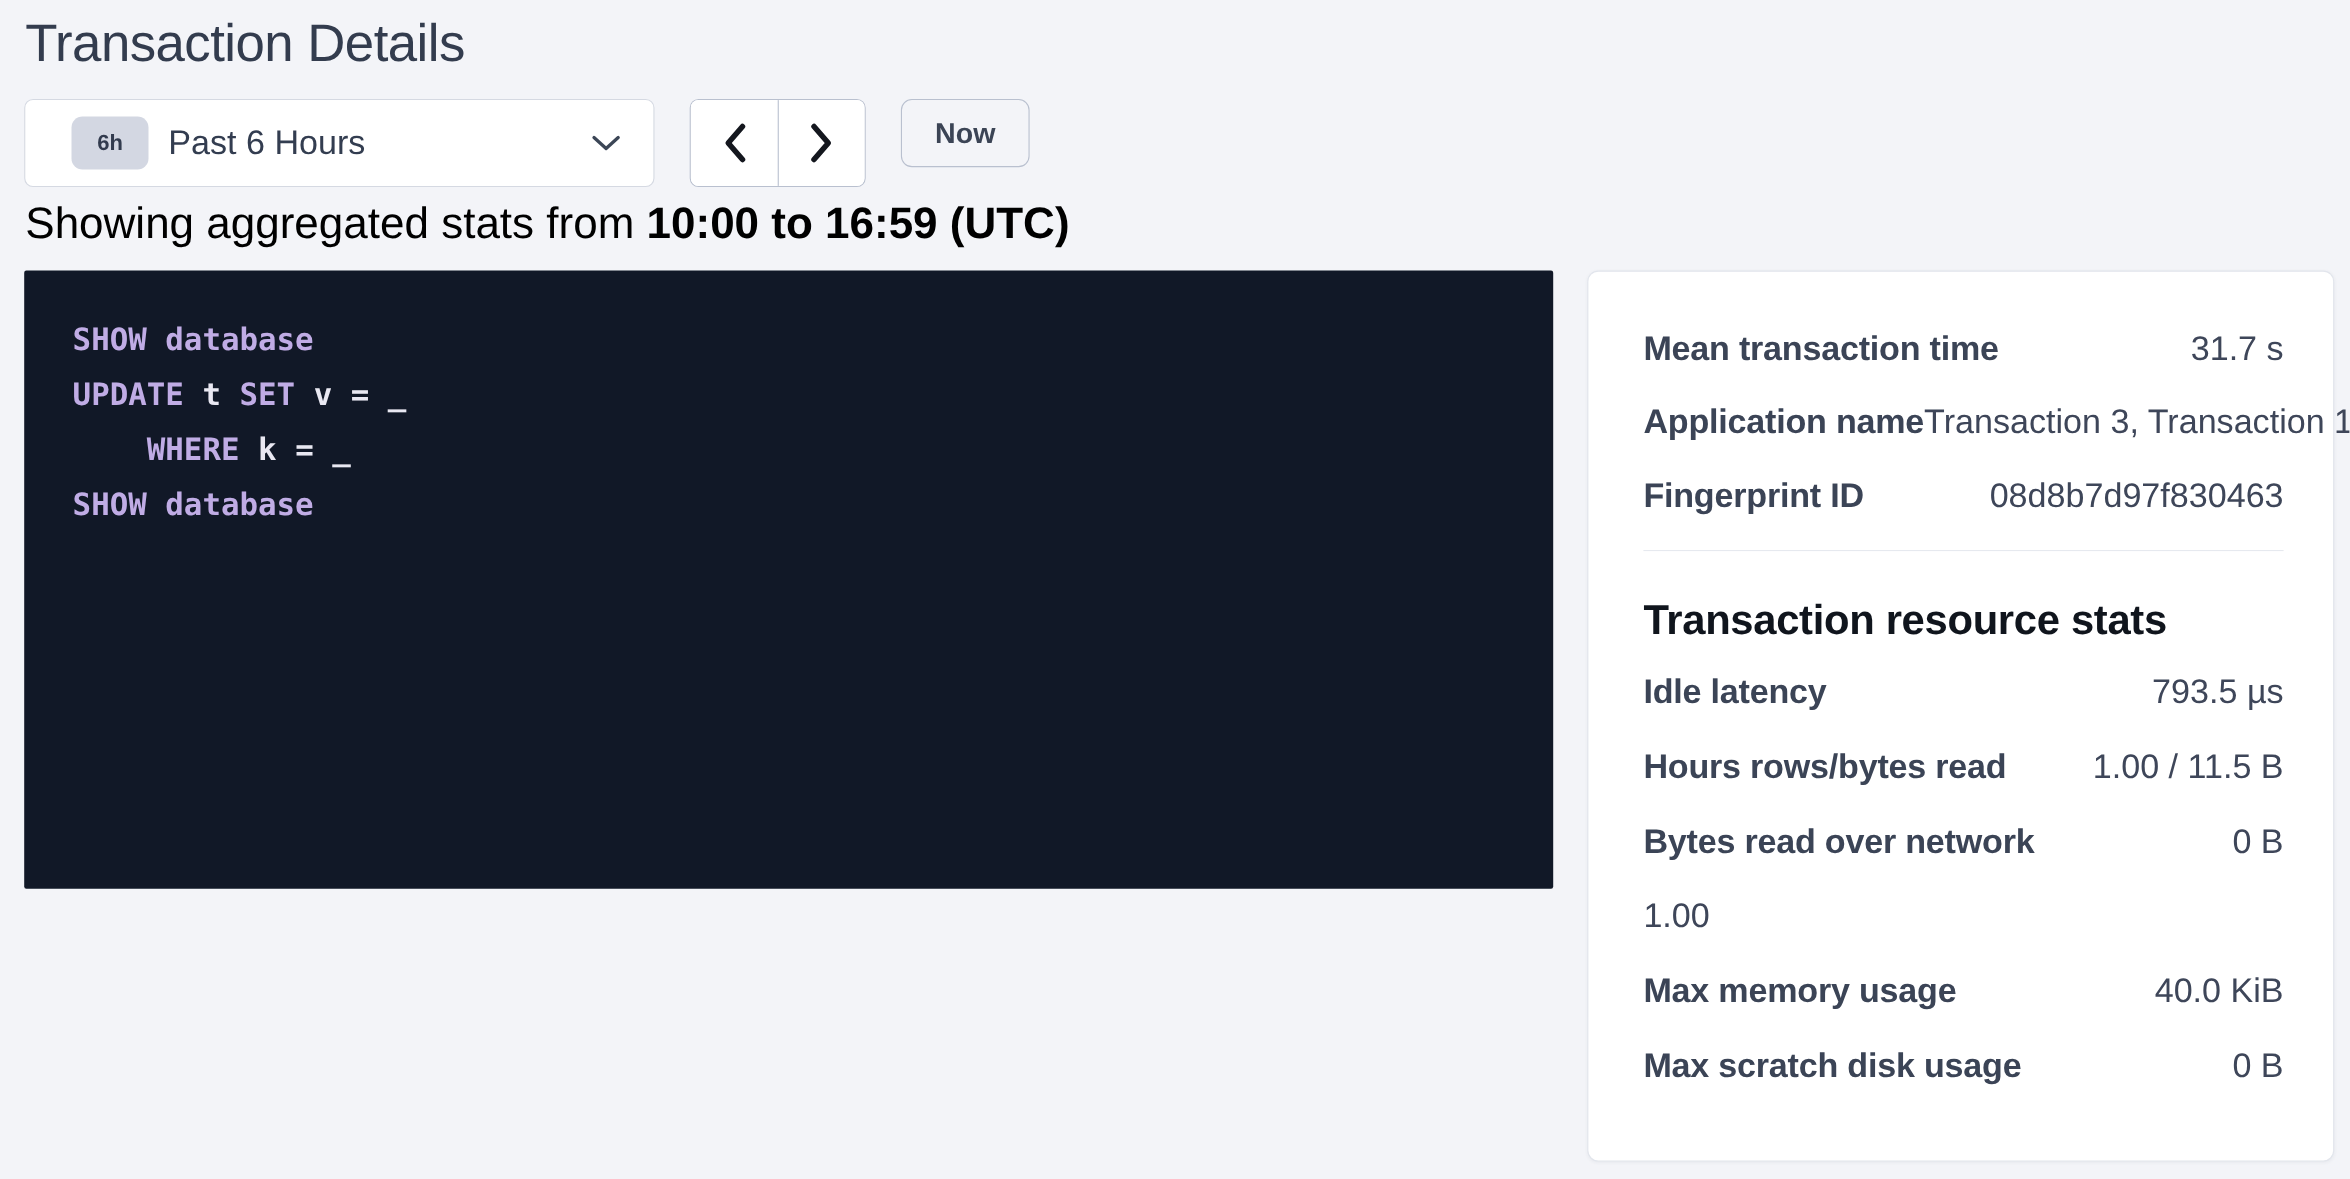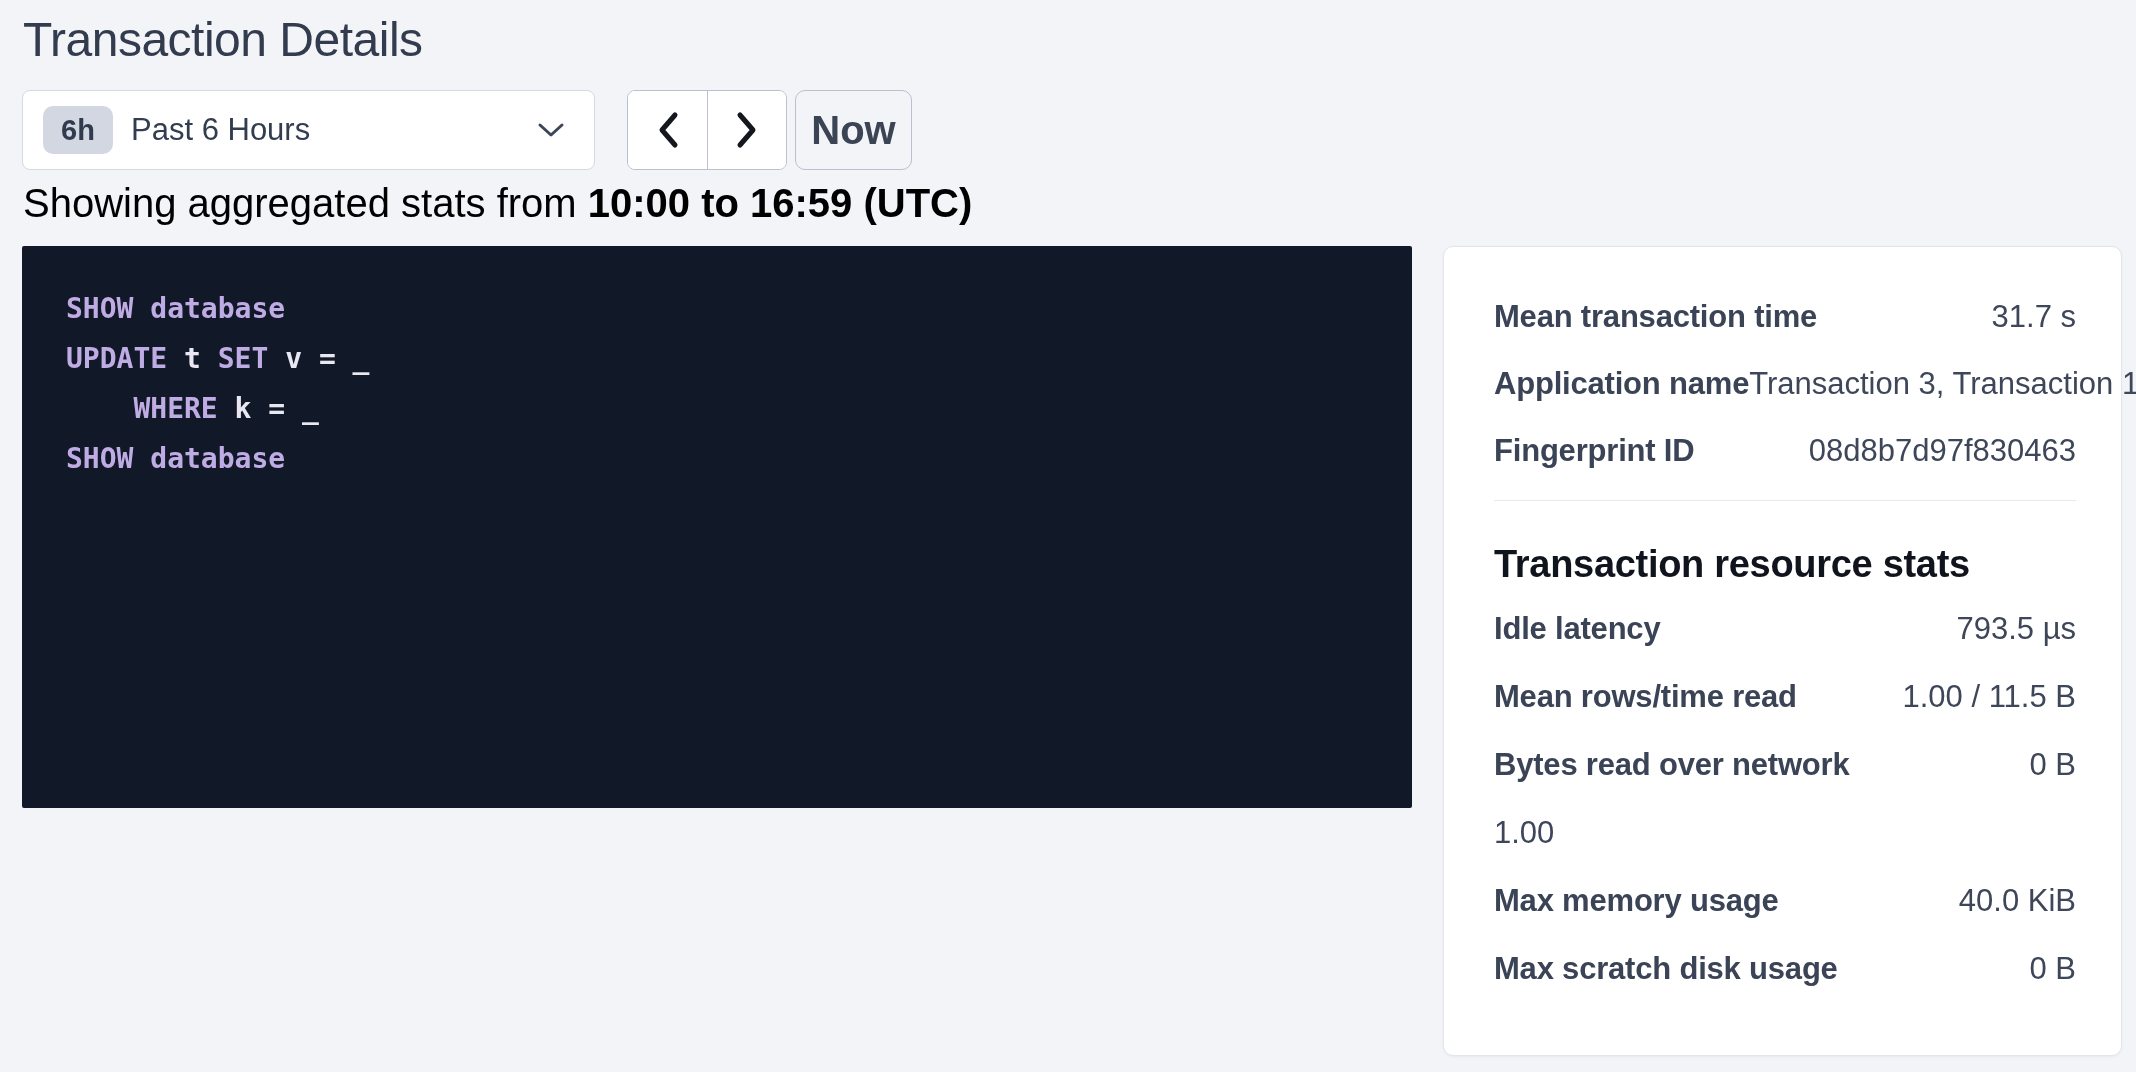--- a/index.html
+++ b/index.html
@@ -25,50 +25,50 @@
 
   .time-dropdown {
     width: 573px; height: 80px;
     background: #ffffff;
     border: 1px solid #d5d9e2;
     border-radius: 8px;
     display: flex; align-items: center;
     cursor: pointer;
   }
   .range-badge {
-    margin-left: 20px;
+    margin-left: 42px;
     min-width: 70px; height: 48px;
     background: #d3d7e2; border-radius: 10px;
     display: flex; align-items: center; justify-content: center;
-    font-size: 29px; font-weight: 700; color: #323b4e;
+    font-size: 20px; font-weight: 700; color: #323b4e;
     padding: 0 14px;
   }
   .range-label { margin-left: 18px; font-size: 31px; color: #333d50; }
   .dropdown-caret { margin-left: auto; margin-right: 28px; display: flex; }
 
   .arrow-group {
     margin-left: 32px;
     display: flex;
     border: 1px solid #b9c0cf; border-radius: 8px;
     background: #ffffff; overflow: hidden;
   }
   .arrow-btn {
     width: 79px; height: 78px;
     display: flex; align-items: center; justify-content: center;
     background: #ffffff; border: none; cursor: pointer;
   }
   .arrow-btn + .arrow-btn { border-left: 1px solid #b9c0cf; }
 
   .now-btn {
-    margin-left: 8px;
-    width: 117px; height: 80px;
+    margin-left: 32px;
+    width: 117px; height: 62px;
     background: transparent;
     border: 1px solid #b9c0cf; border-radius: 10px;
     font-family: "Liberation Sans", sans-serif;
-    font-size: 40px; font-weight: 700; color: #3b4455;
+    font-size: 26px; font-weight: 700; color: #3b4455;
     cursor: pointer;
   }
 
   
   .stats-caption {
     position: absolute; left: 23px; top: 181px;
     font-size: 40px; color: #000000;
   }
   .stats-caption b { font-weight: 700; }
 
@@ -181,21 +181,21 @@
         </div>
       </div>
     <hr class="panel-divider">
     <h2 class="section-title">Transaction resource stats</h2>
     <div class="usage-rows" id="usage-rows">
         <div class="stat-row">
           <span class="stat-label">Idle latency</span>
           <span class="stat-value">793.5 µs</span>
         </div>
         <div class="stat-row">
-          <span class="stat-label">Mean rows/time read</span>
+          <span class="stat-label">Hours rows/bytes read</span>
           <span class="stat-value">1.00 / 11.5 B</span>
         </div>
         <div class="stat-row">
           <span class="stat-label">Bytes read over network</span>
           <span class="stat-value">0 B</span>
         </div>
         <div class="stat-row">
           <span class="stat-value">1.00</span>
         </div>
         <div class="stat-row">

